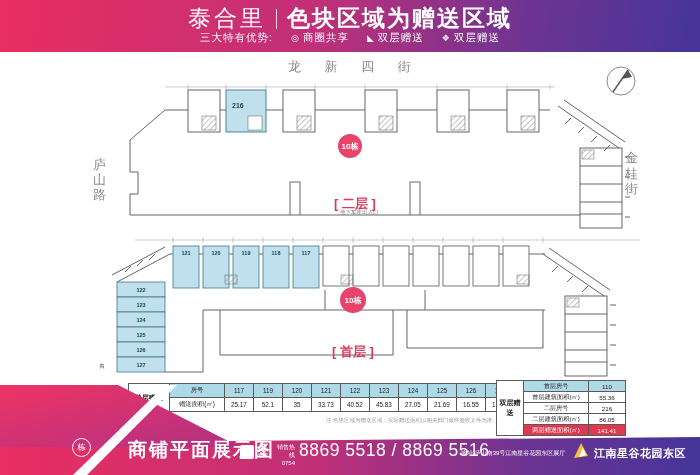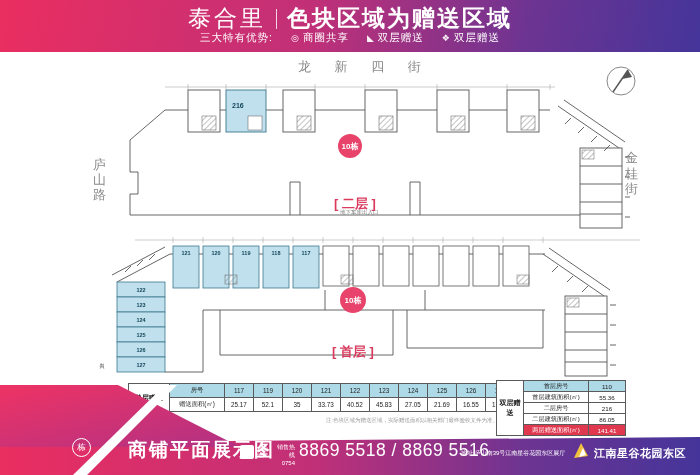--- a/index.html
+++ b/index.html
@@ -11,21 +11,21 @@
     color:#fff;display:flex;flex-direction:column;align-items:center;justify-content:center;}
   .title-row{display:flex;align-items:center;gap:10px;line-height:1;}
   .brand{font-size:23px;font-weight:normal;letter-spacing:3px;}
   .hdr-div{width:1px;height:20px;background:rgba(255,255,255,.8);}
   .htitle{font-size:23px;font-weight:bold;letter-spacing:2px;}
   .adv-row{margin-top:1px;display:flex;align-items:center;gap:18px;font-size:10.5px;letter-spacing:1px;}
   .adv{display:flex;align-items:center;gap:3px;}
   .adv .ic{font-size:9px;opacity:.95;}
   
   .street{color:#8a8a8a;font-size:13px;}
-  .street.top{position:absolute;left:298px;top:58px;letter-spacing:10px;}
+  .street.top{position:absolute;left:288px;top:58px;letter-spacing:10px;}
   .street.vert{writing-mode:vertical-rl;letter-spacing:16px;}
   .street.left{position:absolute;left:90px;top:146px;}
   .street.right{position:absolute;left:622px;top:140px;}
   .tinynote{position:absolute;font-size:5.5px;color:#777;}
   .vnote{writing-mode:vertical-rl;font-size:5px;color:#777;letter-spacing:1px;}
   
   table{border-collapse:collapse;}
   .dtable{position:absolute;background:#fff;}
   .dtable td{border:0.6px solid #5a5a5a;text-align:center;color:#222;padding:0 1px;}
   .t1{left:128px;top:383px;}

